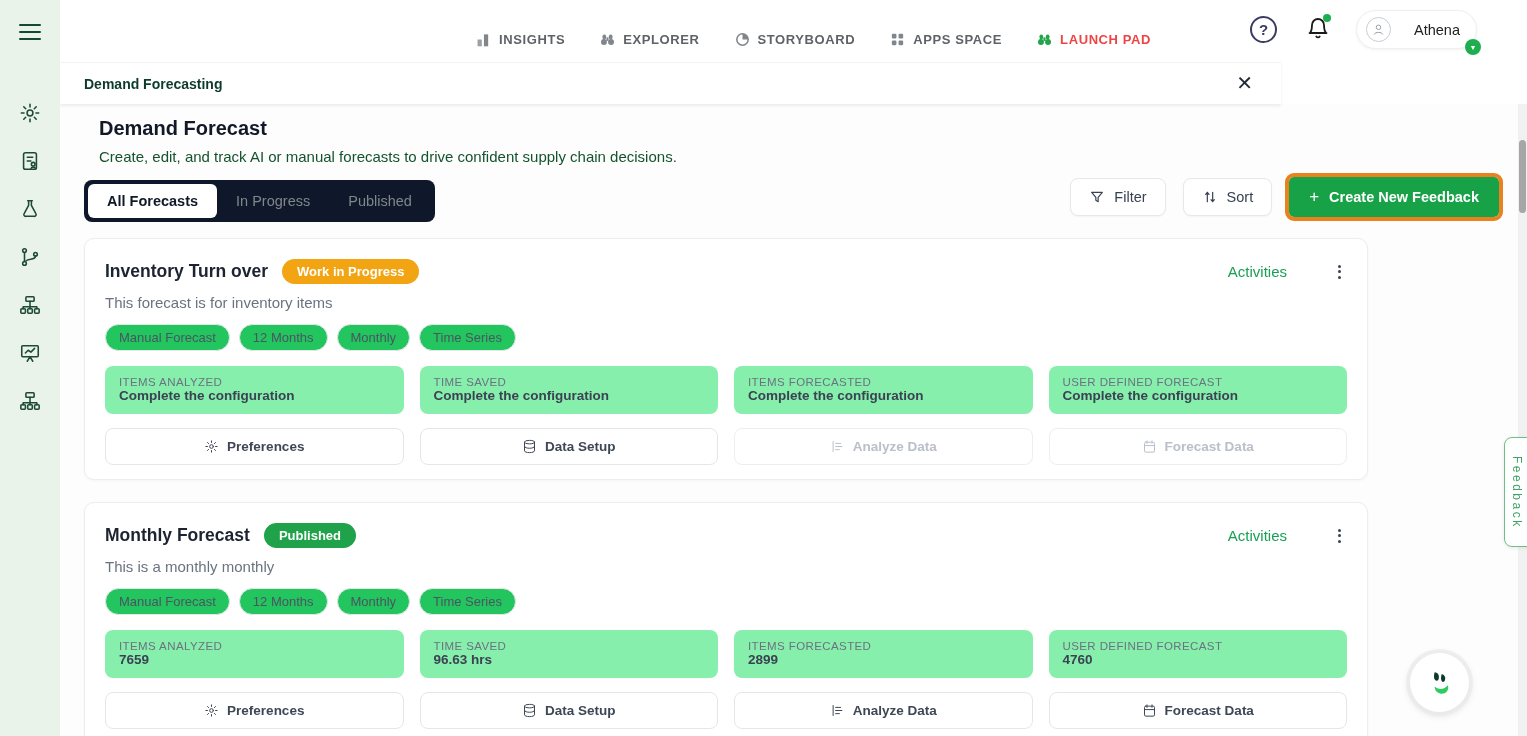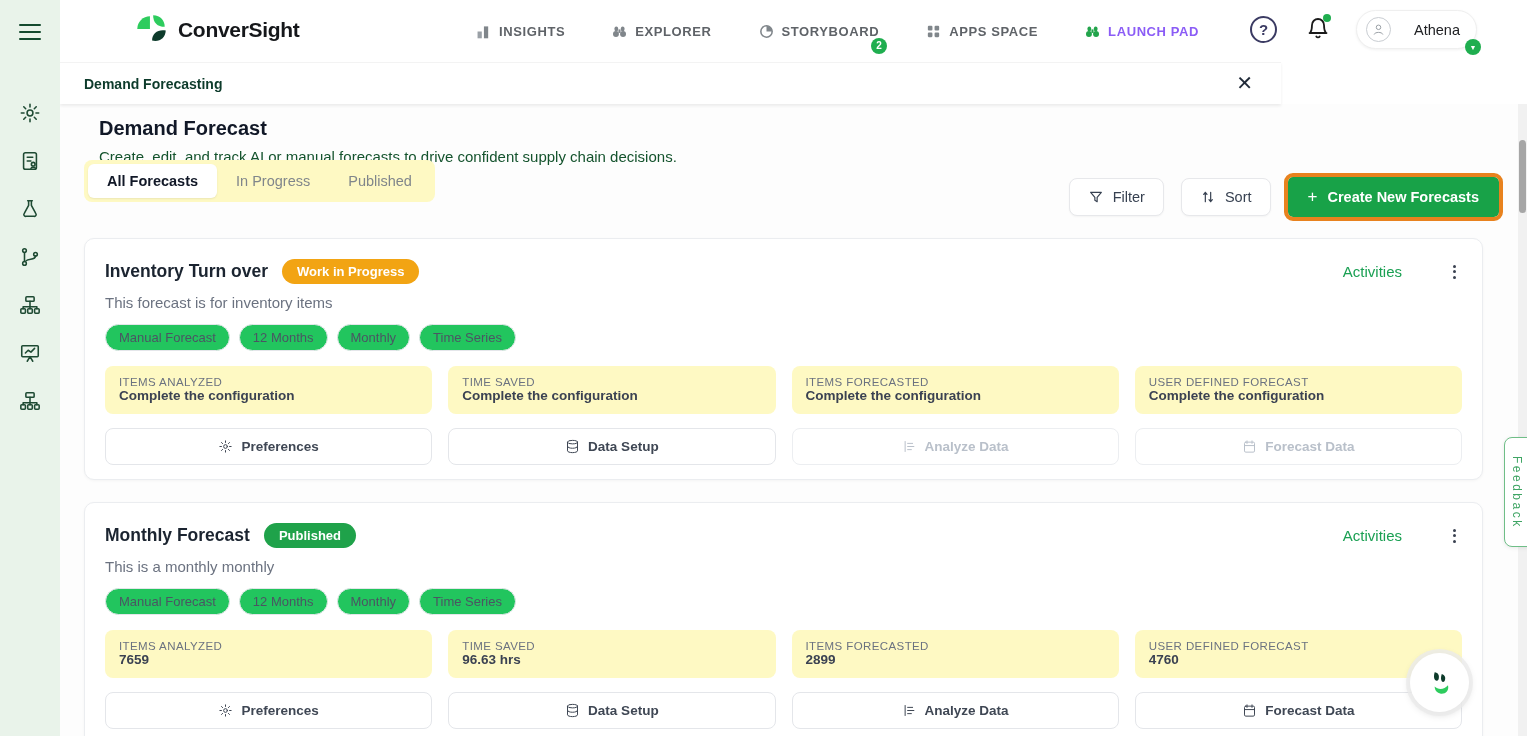--- a/index.html
+++ b/index.html
@@ -11,25 +11,25 @@
   .hamburger { position:absolute; left:19px; top:24px; width:22px; cursor:pointer; }
   .hamburger span { display:block; height:2.4px; background:#134A2E; border-radius:2px; margin-bottom:4.4px; }
   .side-icons { position:absolute; top:102px; left:0; width:60px; display:flex; flex-direction:column; align-items:center; gap:22px; }
   .side-icons svg { width:22px; height:22px; stroke:#1E4A33; fill:none; stroke-width:1.7; stroke-linecap:round; stroke-linejoin:round; cursor:pointer; }
 
   
   .topnav { position:absolute; left:60px; top:0; width:1467px; height:62px; background:#fff; }
   .logo { position:absolute; left:72px; top:11px; display:flex; align-items:center; gap:8px; }
   .logo svg { width:38px; height:38px; }
   .logo .word { font-size:21px; font-weight:700; color:#15171A; letter-spacing:-0.3px; }
-  .navmenu { position:absolute; left:415px; top:0; height:62px; display:flex; align-items:center; gap:46px; }
+  .navmenu { position:absolute; left:415px; top:8px; height:62px; display:flex; gap:34px; }
   .navitem { position:relative; display:flex; align-items:center; gap:7px; font-size:13px; font-weight:700;
     letter-spacing:0.6px; color:#5F6368; cursor:pointer; white-space:nowrap; }
   .navitem svg { width:17px; height:17px; }
-  .navitem.green { color:#8b5cf6; }
+  .navitem.green { color:#ef4444; }
   .nav-badge { position:absolute; right:-8px; bottom:-14px; width:16px; height:16px; background:#1FAE4F;
     border-radius:50%; color:#fff; font-size:10px; font-weight:700; display:flex; align-items:center; justify-content:center; }
   .help-circle { position:absolute; left:1190px; top:16px; width:27px; height:27px; border:2.4px solid #3B3B63;
     border-radius:50%; color:#3B3B63; font-size:15px; font-weight:700; display:flex; align-items:center; justify-content:center; cursor:pointer; }
   .bell { position:absolute; left:1246px; top:16px; width:24px; height:26px; cursor:pointer; }
   .bell svg { width:24px; height:24px; stroke:#1A1A1A; fill:none; stroke-width:1.8; stroke-linecap:round; stroke-linejoin:round; }
   .bell .dot { position:absolute; right:-1px; top:-2px; width:8px; height:8px; background:#1FAE4F; border-radius:50%; }
   .userpill { position:absolute; left:1296px; top:10px; height:39px; padding:0 16px 0 9px; border:1px solid #EFEFEF;
     border-radius:20px; box-shadow:0 1px 3px rgba(0,0,0,.06); display:flex; align-items:center; gap:23px; cursor:pointer; background:#fff; }
   .userpill .avatar { width:25px; height:25px; border:1.4px solid #C9CDD2; border-radius:50%; display:flex; align-items:center; justify-content:center; }
@@ -42,50 +42,50 @@
   .crumbbar { position:absolute; left:60px; top:62px; width:1221px; height:42px; background:#fff;
     border-top:1px solid #F3F3F3; box-shadow:0 2px 3px rgba(0,0,0,.07); z-index:3; }
   .crumb { position:absolute; left:24px; top:13px; font-size:14px; font-weight:700; color:#0D3B2B; cursor:pointer; }
   .close-x { position:absolute; right:28px; top:8px; font-size:20px; color:#1F2937; cursor:pointer; font-weight:400; }
 
   
   .main { position:absolute; left:60px; top:104px; width:1467px; height:632px; background:#FDFDFD; }
   .page-title { position:absolute; left:39px; top:13px; font-size:20px; font-weight:800; color:#111827; }
   .page-desc  { position:absolute; left:39px; top:44px; font-size:15px; color:#14532d; }
 
-  .tabgroup { position:absolute; left:24px; top:56px; background:#fef9c3; border-radius:8px; padding:4px; display:flex; }
+  .tabgroup { position:absolute; left:24px; top:76px; background:#0f172a; border-radius:8px; padding:4px; display:flex; }
   .tab { padding:9px 19px; font-size:14.5px; color:#80868B; border-radius:6px; cursor:pointer; white-space:nowrap; }
   .tab.active { background:#fff; color:#111827; font-weight:700; box-shadow:0 1px 2px rgba(0,0,0,.08); }
 
   .toolbar { position:absolute; right:28px; top:73px; display:flex; align-items:center; gap:17px; }
   .btn-ghost { display:flex; align-items:center; gap:9px; background:#fff; border:1px solid #E7E8EB; border-radius:8px;
     height:38px; padding:0 18px; font-size:14.5px; color:#374151; cursor:pointer; box-shadow:0 1px 2px rgba(0,0,0,.04); }
   .btn-ghost svg { width:16px; height:16px; stroke:#374151; fill:none; stroke-width:1.8; stroke-linecap:round; stroke-linejoin:round; }
   .btn-create { display:flex; align-items:center; gap:10px; background:#18A248; color:#fff; border:none; border-radius:5px;
     height:40px; padding:0 20px; font-size:14.5px; font-weight:600; cursor:pointer; outline:4px solid #E8821E; }
   .btn-create .plus { font-size:17px; font-weight:400; }
 
   
-  .card { position:absolute; left:24px; width:1399px; background:#fff; border:1px solid #EBEDF0; border-radius:10px;
+  .card { position:absolute; left:24px; width:1284px; background:#fff; border:1px solid #EBEDF0; border-radius:10px;
     box-shadow:0 1px 3px rgba(0,0,0,.04); padding:20px 20px 18px 20px; }
   .card1 { top:134px; height:242px; }
   .card2 { top:398px; height:256px; }
   .card-head { display:flex; align-items:center; }
   .card-title { font-size:17.5px; font-weight:800; color:#1B2430; }
   .badge { margin-left:14px; padding:5px 15px; border-radius:15px; color:#fff; font-size:13px; font-weight:700; }
   .badge.wip { background:#F2A413; }
   .badge.pub { background:#1FA24A; }
   .activities { margin-left:auto; font-size:15px; color:#1AA053; cursor:pointer; margin-right:44px; }
   .kebab { width:16px; display:flex; flex-direction:column; align-items:center; gap:2.5px; cursor:pointer; padding:2px 0; }
   .kebab i { width:3px; height:3px; background:#3A4150; border-radius:50%; }
   .card-desc { margin-top:10px; font-size:15px; color:#6B7280; }
   .tagrow { margin-top:13px; display:flex; gap:9px; }
   .tag { padding:5px 13px; border:1px solid #E4E6EA; border-radius:14px; font-size:13px; color:#4B5563; background:#22c55e; cursor:default; }
   .statgrid { margin-top:15px; display:grid; grid-template-columns:repeat(4,1fr); gap:16px; }
-  .statbox { background:#fef9c3; border-radius:8px; padding:10px 14px 11px 14px; }
+  .statbox { background:#86efac; border-radius:8px; padding:10px 14px 11px 14px; }
   .stat-label { font-size:11.5px; letter-spacing:0.4px; color:#6B7280; }
   .stat-value { font-size:13.5px; font-weight:700; color:#3B4252; }
   .actiongrid { margin-top:14px; display:grid; grid-template-columns:repeat(4,1fr); gap:16px; }
   .btn-action { height:37px; background:#fff; border:1px solid #E4E6EA; border-radius:8px; display:flex; align-items:center;
     justify-content:center; gap:8px; font-size:13.5px; font-weight:600; color:#3F4754; cursor:pointer; }
   .btn-action svg { width:15px; height:15px; stroke:#3F4754; fill:none; stroke-width:1.6; stroke-linecap:round; stroke-linejoin:round; }
   .btn-action.disabled { color:#B9C0CA; border-color:#ECEEF1; cursor:default; }
   .btn-action.disabled svg { stroke:#B9C0CA; }
 
   
@@ -147,28 +147,20 @@
           <rect x="7.5" y="3" width="9" height="5" rx="1"></rect>
           <path d="M12 8v4M4.5 16v-2h15v2M12 12v4"></path>
           <rect x="2" y="16" width="5" height="5" rx="1"></rect>
           <rect x="9.5" y="16" width="5" height="5" rx="1"></rect>
           <rect x="17" y="16" width="5" height="5" rx="1"></rect>
         </svg></span>
   </div>
 </div>
 
 <div class="topnav">
-  <div class="logo">
-    <svg viewBox="0 0 36 36">
-      <path d="M17 5 A12 12 0 0 0 5 17 L17 17 Z" fill="#2ECC5E"></path>
-      <path d="M20 4 C27 4 31 9 31 15 C24 15 20 11 20 4 Z" fill="#2ECC5E"></path>
-      <path d="M19 28 C19 21 25 17 32 18.5 C31.5 26 26 29.5 19 28 Z" fill="#0D3B2B"></path>
-    </svg>
-    <span class="word">ConverSight</span>
-  </div>
 
   <div class="navmenu">
     <div class="navitem">
       <svg viewBox="0 0 20 20">
           <rect x="3" y="10" width="5" height="8" fill="#9AA0A6"></rect>
           <rect x="10.5" y="4" width="5" height="14" fill="#80868B"></rect>
         </svg>
       <span>INSIGHTS</span>
     </div>
     <div class="navitem">
@@ -257,21 +249,21 @@
       <span>Filter</span>
     </button>
     <button class="btn-ghost">
       <svg viewBox="0 0 24 24">
           <path d="M8 5v14M8 5 5.5 8M8 5l2.5 3M16 19V5M16 19l-2.5-3M16 19l2.5-3"></path>
         </svg>
       <span>Sort</span>
     </button>
     <button class="btn-create">
       <span class="plus">+</span>
-      <span>Create New Forecasts</span>
+      <span>Create New Feedback</span>
     </button>
   </div>
 
   <div class="card card1">
     <div class="card-head">
       <span class="card-title">Inventory Turn over</span>
       <span class="badge wip">Work in Progress</span>
       <span class="activities">Activities</span>
       <span class="kebab">
           <i></i>

